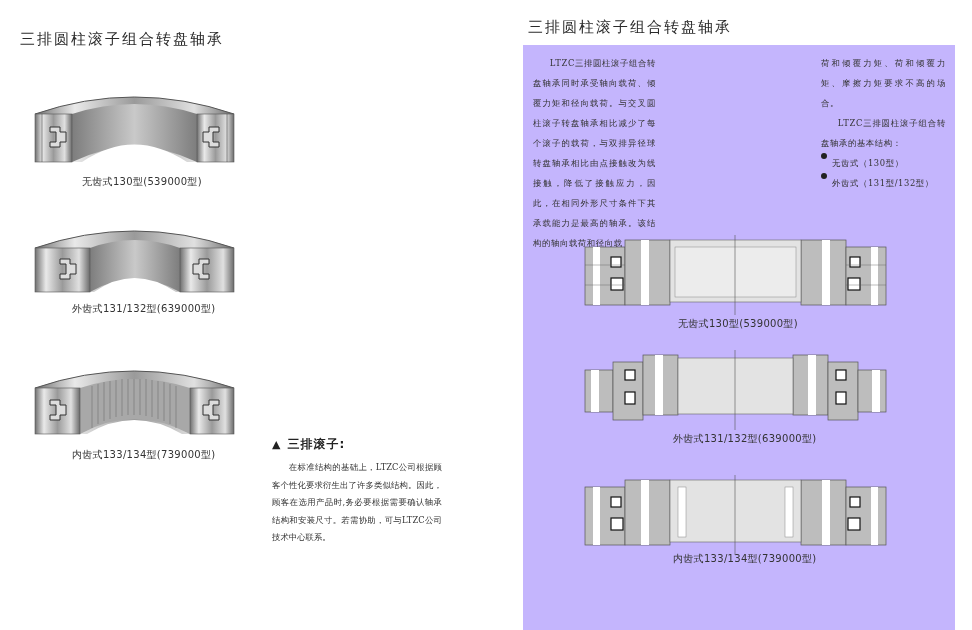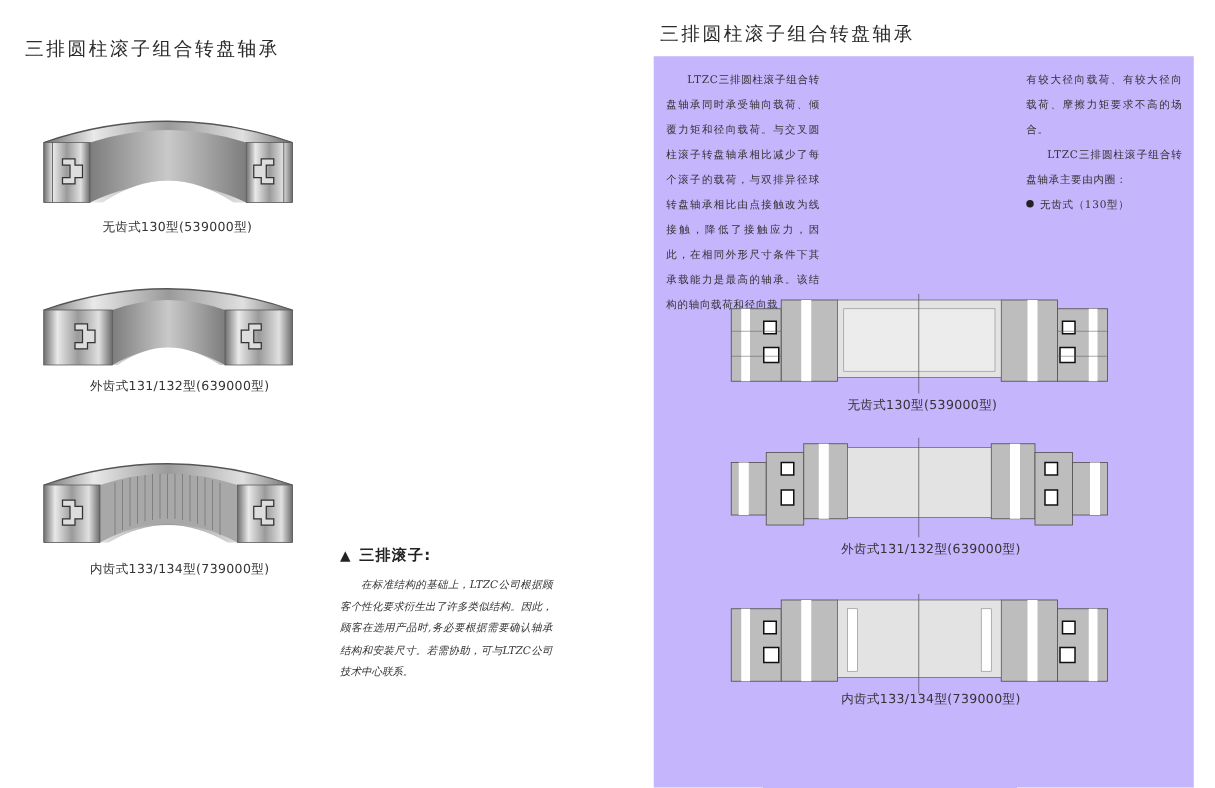--- a/index.html
+++ b/index.html
@@ -10,29 +10,29 @@
   .left-title { left: 20px; top: 30px; }
   .right-title { left: 528px; top: 18px; }
 
   .render { position: absolute; width: 205px; height: 78px; }
   .render svg { width: 100%; height: 100%; display: block; }
   .caption { position: absolute; font-size: 10px; color: #333; white-space: nowrap; letter-spacing: 0.3px; }
 
   .notice { position: absolute; left: 272px; top: 436px; width: 170px; }
   .notice-head { font-size: 12px; font-weight: bold; color: #222; letter-spacing: 1px; display: flex; align-items: center; gap: 6px; }
   .notice-head .tri { font-size: 11px; }
-  .notice-body { margin-top: 6px; font-family: "DejaVu Serif", serif; font-size: 8.4px; line-height: 17.5px; color: #333; text-align: justify; font-style: italic; }
+  .notice-body { margin-top: 6px; font-family: "DejaVu Serif", serif; font-size: 8.4px; line-height: 17.5px; color: #333; text-align: justify; }
   .indent { text-indent: 2em; }
 
   .panel { position: absolute; left: 523px; top: 45px; width: 432px; height: 589px; background: #c4b5fd; }
   .col { position: absolute; top: 8px; font-family: "DejaVu Serif", serif; font-size: 8.4px; line-height: 20px; color: #333; text-align: justify; letter-spacing: 0.6px; }
   .col1 { left: 10px; width: 123px; }
   .col2 { left: 154px; width: 123px; }
   .col3 { left: 298px; width: 125px; }
-  .bullet { display: flex; align-items: center; gap: 5px; }
+  .bullet { display: flex; align-items: flex-start; gap: 5px; }
   .bullet .dot { display: inline-block; width: 6px; height: 6px; border-radius: 50%; background: #222; }
 
   .drawing { position: absolute; left: 60px; width: 305px; height: 80px; }
   .drawing svg { width: 100%; height: 100%; display: block; }
   .dcap { position: absolute; font-size: 10px; color: #333; white-space: nowrap; letter-spacing: 0.3px; }
 </style>
 </head>
 <body>
 
 <div class="page-title left-title">三排圆柱滚子组合转盘轴承</div>
@@ -120,25 +120,29 @@
   <div class="notice-body indent">在标准结构的基础上，LTZC公司根据顾客个性化要求衍生出了许多类似结构。因此，顾客在选用产品时,务必要根据需要确认轴承结构和安装尺寸。若需协助，可与LTZC公司技术中心联系。</div>
 </div>
 
 <div class="page-title right-title">三排圆柱滚子组合转盘轴承</div>
 
 <div class="panel">
   <div class="col col1">
     <div class="indent">LTZC三排圆柱滚子组合转盘轴承同时承受轴向载荷、倾覆力矩和径向载荷。与交叉圆柱滚子转盘轴承相比减少了每个滚子的载荷，与双排异径球转盘轴承相比由点接触改为线接触，降低了接触应力，因此，在相同外形尺寸条件下其承载能力是最高的轴承。该结构的轴向载荷和径向载</div>
   </div>
   <div class="col col3">
-    <div>有较大径向载荷、有较大径向载荷、摩擦力矩要求不高的场合。</div>
-    <div class="indent">LTZC三排圆柱滚子组合转盘轴承主要由内圈：</div>
+    <div>荷和倾覆力矩、荷和倾覆力矩、摩擦力矩要求不高的场合。</div>
+    <div class="indent">LTZC三排圆柱滚子组合转盘轴承的基本结构：</div>
     <div class="bullet">
         <span class="dot"></span>
         <span>无齿式（130型）</span>
+      </div>
+    <div class="bullet">
+        <span class="dot"></span>
+        <span>外齿式（131型/132型）</span>
       </div>
   </div>
 
   <div class="drawing" style="top:190px;">
     <svg viewBox="0 0 305 80">
       <g stroke="#555" stroke-width="0.7" fill="#bdbdbd">
         <rect x="2" y="12" width="40" height="58"></rect>
         <rect x="42" y="5" width="45" height="65"></rect>
         <rect x="218" y="5" width="45" height="65"></rect>
         <rect x="263" y="12" width="40" height="58"></rect>

